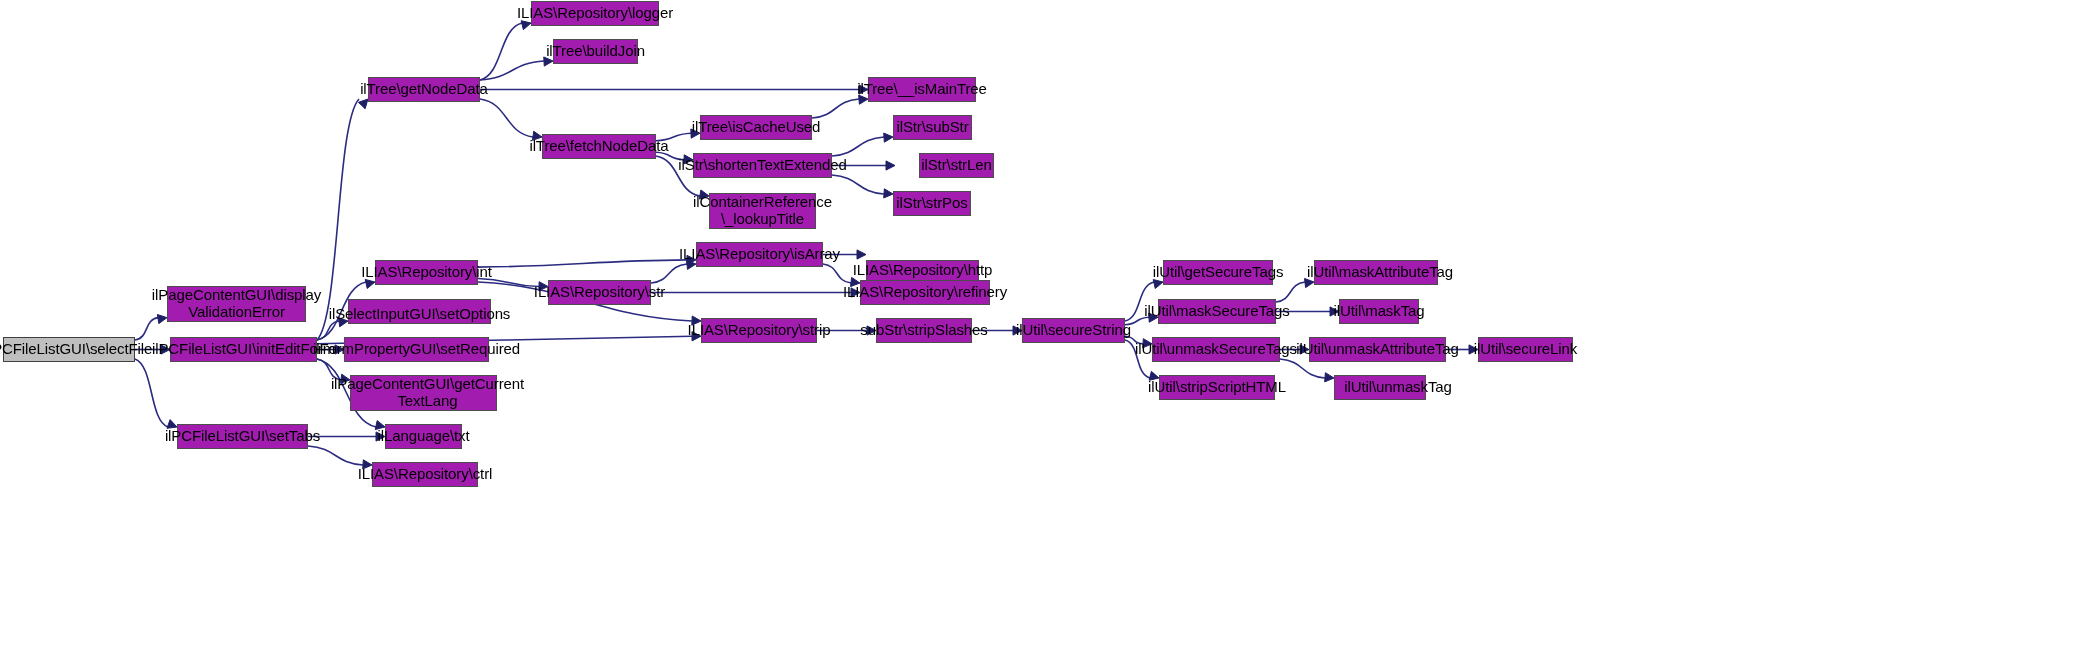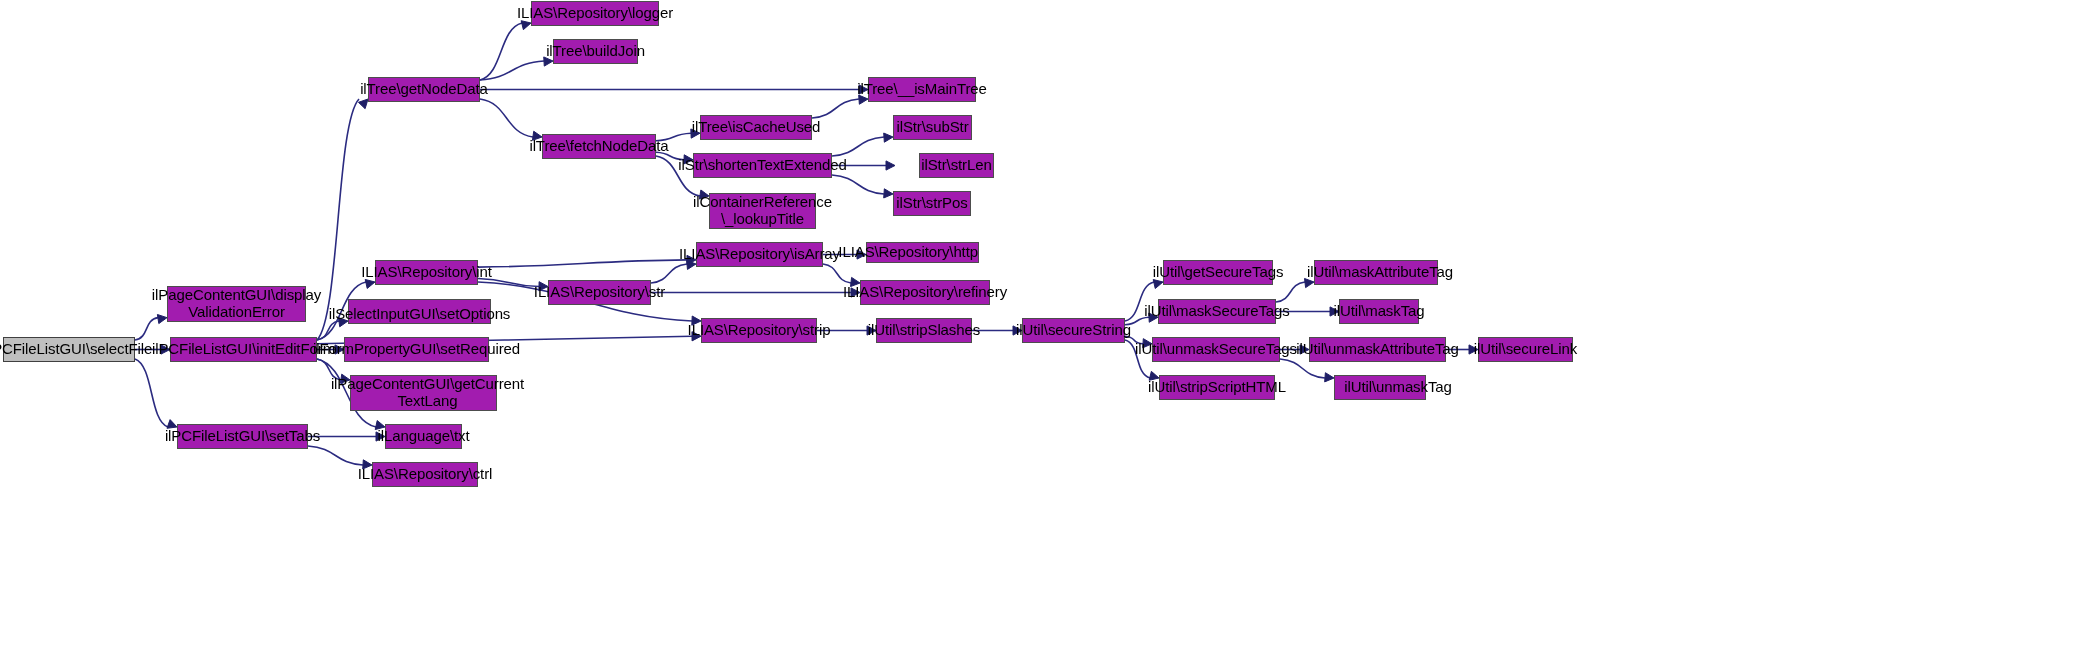--- a/index.html
+++ b/index.html
@@ -111,23 +111,23 @@
       <div class="node" style="left: 348px; top: 299px; width: 143px; height: 25px; align-items: flex-end;"><span>ilSelectInputGUI\setOptions</span></div>
       <div class="node" style="left: 344px; top: 337px; width: 145px; height: 25px;"><span>ilFormPropertyGUI\setRequired</span></div>
       <div class="node" style="left: 350px; top: 375px; width: 147px; height: 36px; padding-left: 8px;"><span>ilPageContentGUI\getCurrent
 TextLang</span></div>
       <div class="node" style="left: 385px; top: 424px; width: 77px; height: 25px;"><span>ilLanguage\txt</span></div>
       <div class="node" style="left: 372px; top: 462px; width: 106px; height: 25px;"><span>ILIAS\Repository\ctrl</span></div>
       <div class="node" style="left: 375px; top: 260px; width: 103px; height: 25px;"><span>ILIAS\Repository\int</span></div>
       <div class="node" style="left: 548px; top: 280px; width: 103px; height: 25px;"><span>ILIAS\Repository\str</span></div>
       <div class="node" style="left: 696px; top: 242px; width: 127px; height: 25px;"><span>ILIAS\Repository\isArray</span></div>
       <div class="node" style="left: 701px; top: 318px; width: 116px; height: 25px;"><span>ILIAS\Repository\strip</span></div>
-      <div class="node" style="left: 866px; top: 242px; width: 113px; height: 21px; justify-content: flex-end;"><span>ILIAS\Repository\http</span></div>
+      <div class="node" style="left: 866px; top: 260px; width: 113px; height: 21px;"><span>ILIAS\Repository\http</span></div>
       <div class="node" style="left: 860px; top: 280px; width: 130px; height: 25px;"><span>ILIAS\Repository\refinery</span></div>
-      <div class="node" style="left: 876px; top: 318px; width: 96px; height: 25px;"><span>ilUtil\stripSlashes</span></div>
+      <div class="node" style="left: 876px; top: 318px; width: 96px; height: 25px;"><span>subStr\stripSlashes</span></div>
       <div class="node" style="left: 1022px; top: 318px; width: 103px; height: 25px;"><span>ilUtil\secureString</span></div>
       <div class="node" style="left: 1163px; top: 260px; width: 110px; height: 25px;"><span>ilUtil\getSecureTags</span></div>
       <div class="node" style="left: 1158px; top: 299px; width: 118px; height: 25px;"><span>ilUtil\maskSecureTags</span></div>
       <div class="node" style="left: 1152px; top: 337px; width: 128px; height: 25px;"><span>ilUtil\unmaskSecureTags</span></div>
       <div class="node" style="left: 1159px; top: 375px; width: 116px; height: 25px;"><span>ilUtil\stripScriptHTML</span></div>
       <div class="node" style="left: 1314px; top: 260px; width: 124px; height: 25px; padding-left: 8px;"><span>ilUtil\maskAttributeTag</span></div>
       <div class="node" style="left: 1339px; top: 299px; width: 80px; height: 25px;"><span>ilUtil\maskTag</span></div>
       <div class="node" style="left: 1309px; top: 337px; width: 137px; height: 25px;"><span>ilUtil\unmaskAttributeTag</span></div>
       <div class="node" style="left: 1334px; top: 375px; width: 92px; height: 25px; padding-left: 36px;"><span>ilUtil\unmaskTag</span></div>
       <div class="node" style="left: 1478px; top: 337px; width: 95px; height: 25px;"><span>ilUtil\secureLink</span></div>

